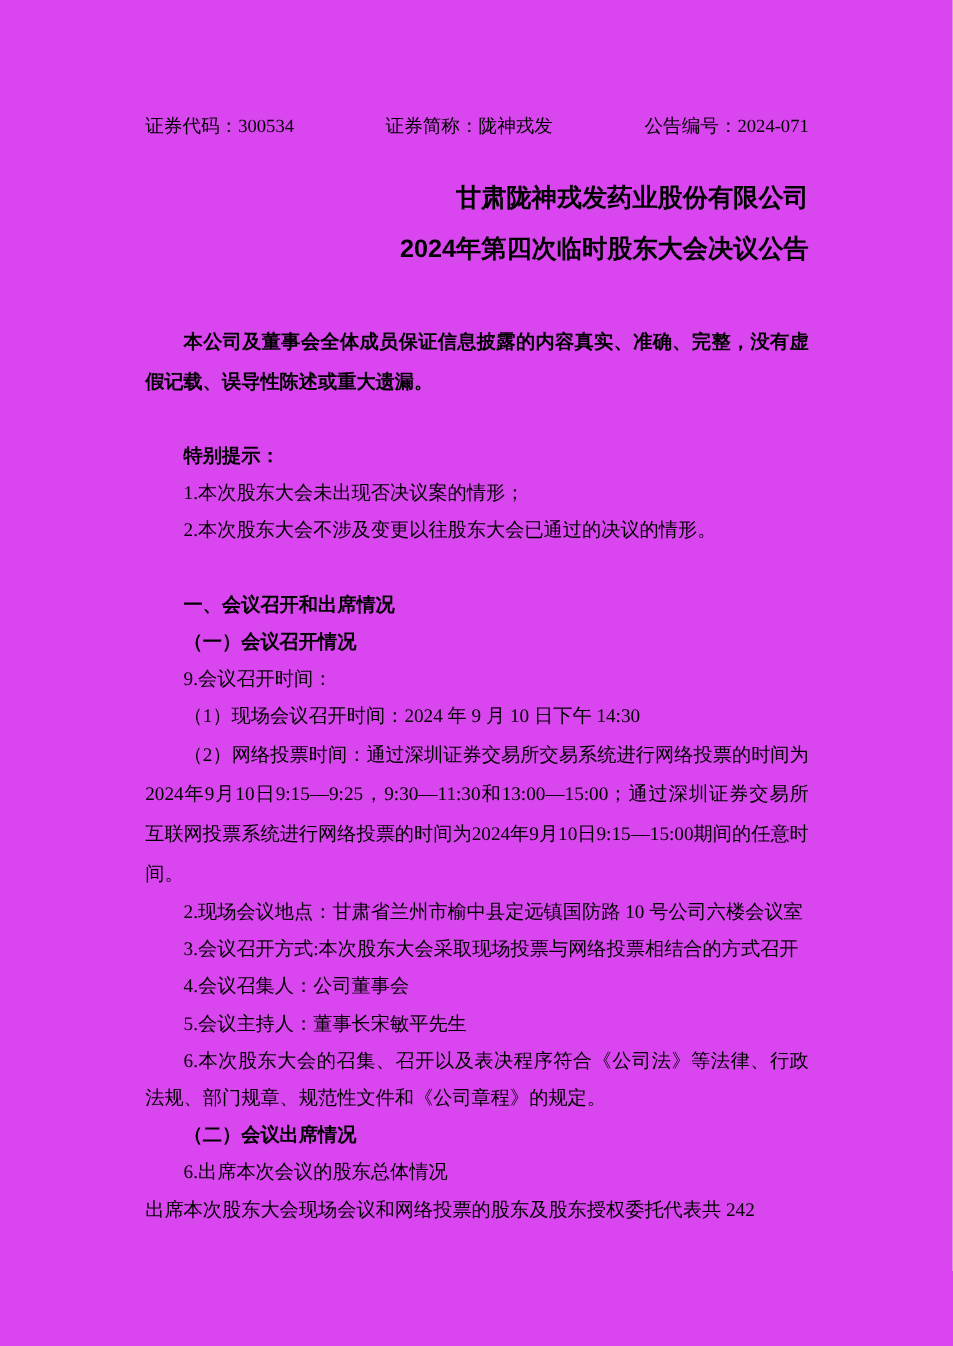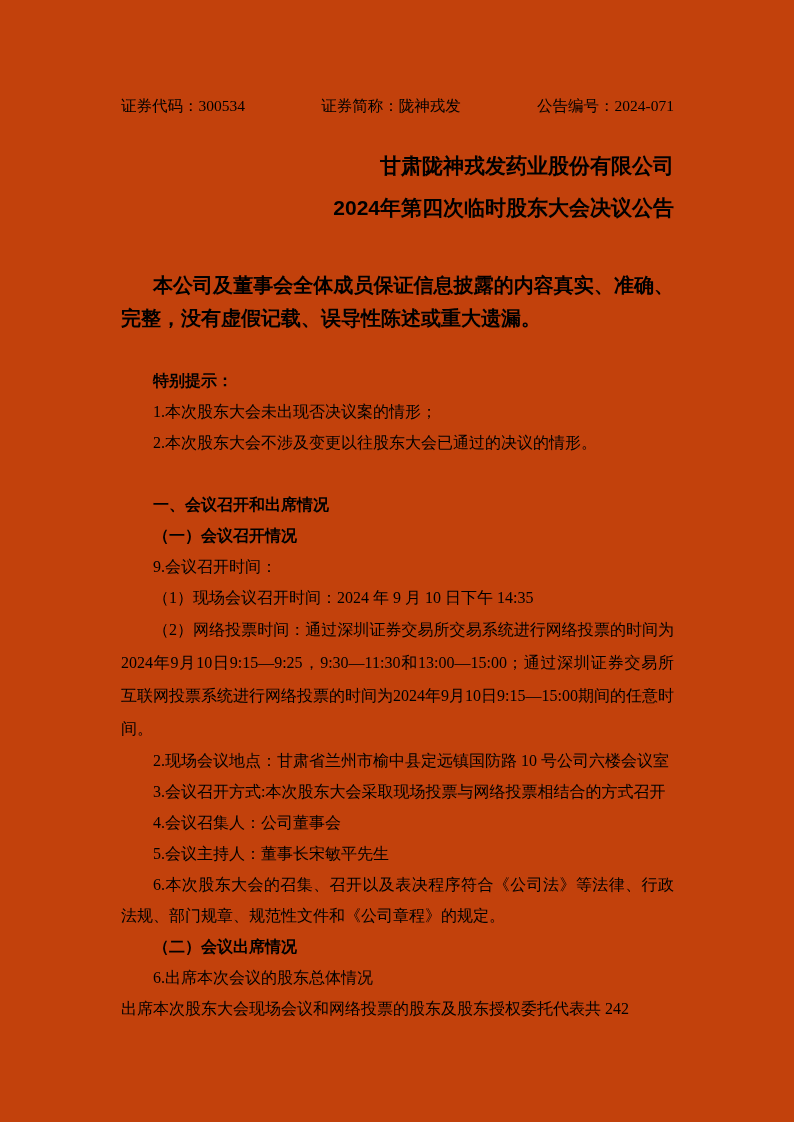--- a/index.html
+++ b/index.html
@@ -5,21 +5,21 @@
   html, body {
     margin: 0;
     padding: 0;
     background: #ffffff;
   }
   .page {
     position: relative;
     width: 794px;
     height: 1122px;
     margin: 0 auto;
-    background: #c2410c;
+    background: #d946ef;
     color: #000000;
     font-family: "Liberation Serif", "DejaVu Serif", serif;
     box-sizing: border-box;
     padding: 95px 120px 0 121px;
     overflow: hidden;
   }
   
   .doc-header {
     display: flex;
     justify-content: space-between;
@@ -45,21 +45,21 @@
     text-align: justify;
     text-justify: inter-ideograph;
   }
   .indent { text-indent: 32px; }
   .bold-sans {
     font-weight: bold;
     font-family: "Liberation Sans", "DejaVu Sans", sans-serif;
   }
   .statement {
     margin-top: 40px;
-    font-size: 20px;
+    font-size: 16px;
     line-height: 33px;
   }
   .special-heading { margin-top: 30px; }
   .sec-heading { margin-top: 31px; }
   .loose { line-height: 33px; }
 </style>
 </head>
 <body>
 
 <div class="page">
@@ -77,21 +77,21 @@
 
   <p class="para indent bold-sans statement">本公司及董事会全体成员保证信息披露的内容真实、准确、完整，没有虚假记载、误导性陈述或重大遗漏。</p>
 
   <p class="para indent bold-sans special-heading">特别提示：</p>
   <p class="para indent">1.本次股东大会未出现否决议案的情形；</p>
   <p class="para indent">2.本次股东大会不涉及变更以往股东大会已通过的决议的情形。</p>
 
   <p class="para indent bold-sans sec-heading">一、会议召开和出席情况</p>
   <p class="para indent bold-sans">（一）会议召开情况</p>
   <p class="para indent">9.会议召开时间：</p>
-  <p class="para indent">（1）现场会议召开时间：2024 年 9 月 10 日下午 14:35</p>
+  <p class="para indent">（1）现场会议召开时间：2024 年 9 月 10 日下午 14:30</p>
   <p class="para indent loose">（2）网络投票时间：通过深圳证券交易所交易系统进行网络投票的时间为2024年9月10日9:15—9:25，9:30—11:30和13:00—15:00；通过深圳证券交易所互联网投票系统进行网络投票的时间为2024年9月10日9:15—15:00期间的任意时间。</p>
   <p class="para indent">2.现场会议地点：甘肃省兰州市榆中县定远镇国防路 10 号公司六楼会议室</p>
   <p class="para indent">3.会议召开方式:本次股东大会采取现场投票与网络投票相结合的方式召开</p>
   <p class="para indent">4.会议召集人：公司董事会</p>
   <p class="para indent">5.会议主持人：董事长宋敏平先生</p>
   <p class="para indent">6.本次股东大会的召集、召开以及表决程序符合《公司法》等法律、行政法规、部门规章、规范性文件和《公司章程》的规定。</p>
   <p class="para indent bold-sans">（二）会议出席情况</p>
   <p class="para indent">6.出席本次会议的股东总体情况</p>
   <p class="para">出席本次股东大会现场会议和网络投票的股东及股东授权委托代表共 242</p>
 

